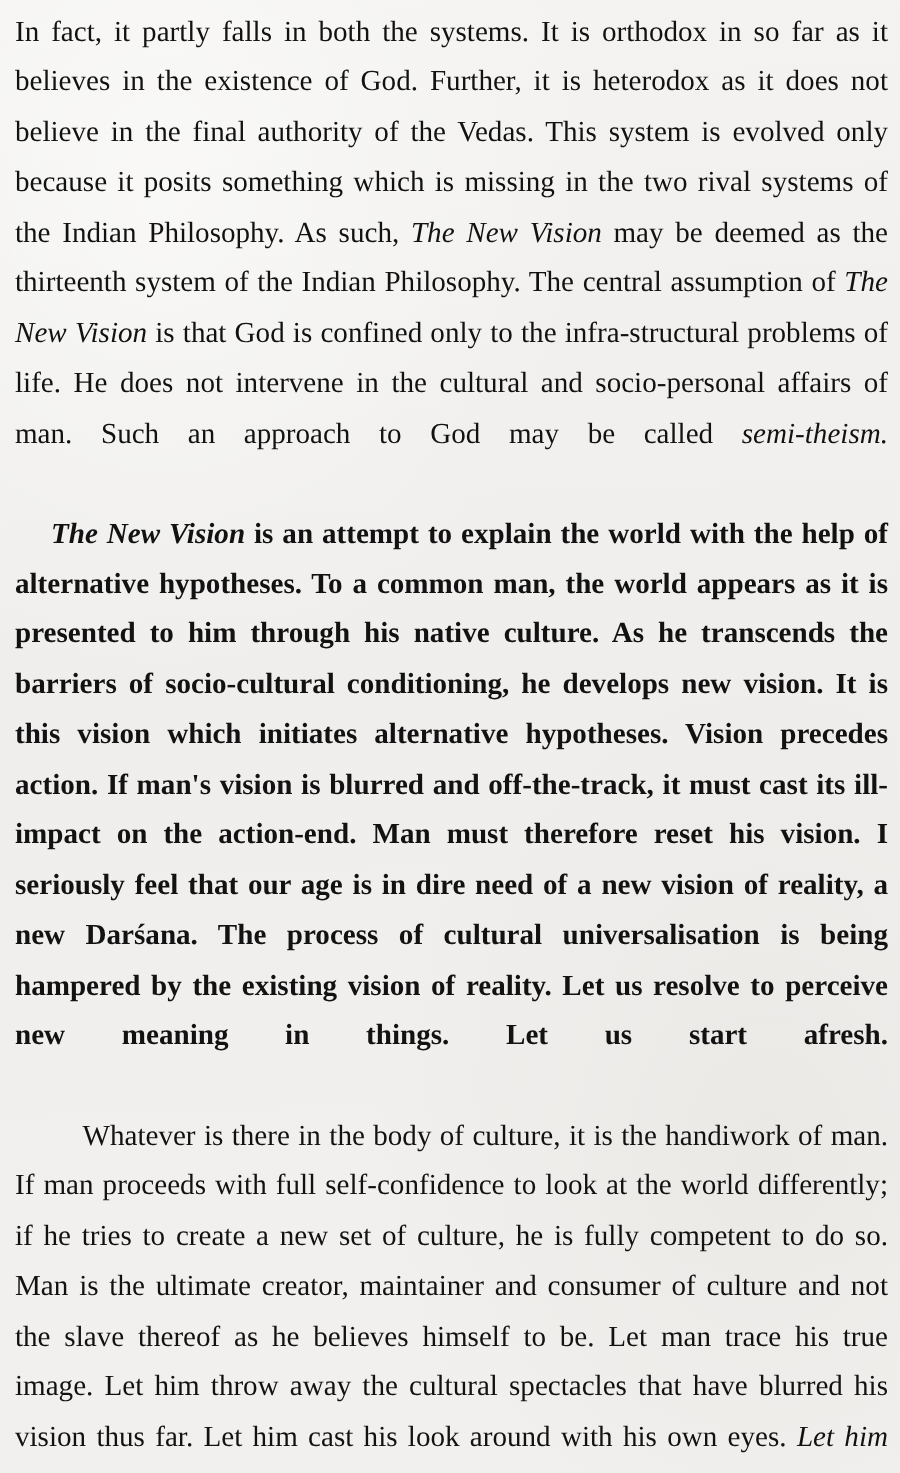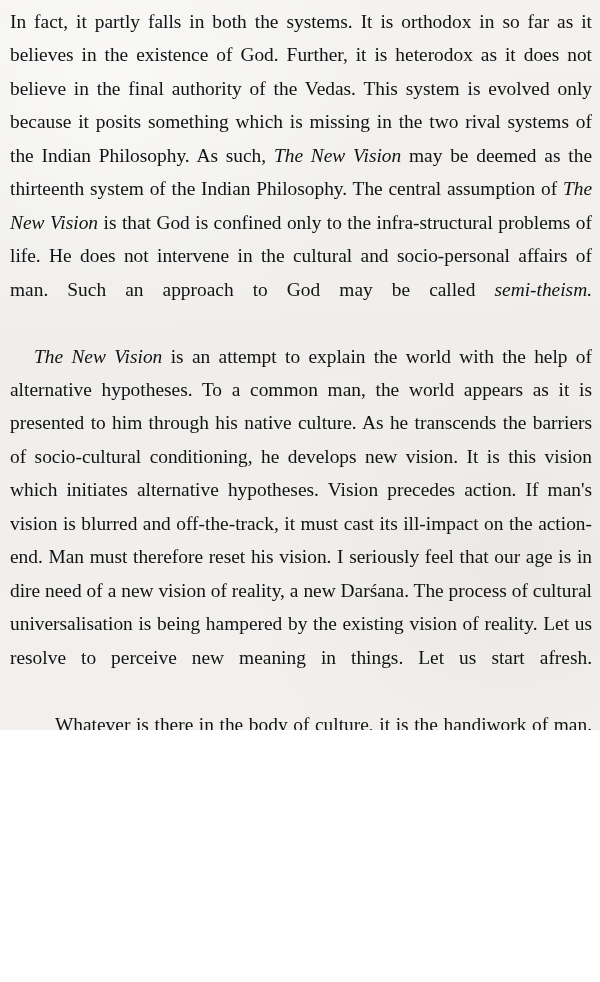--- a/index.html
+++ b/index.html
@@ -7,21 +7,21 @@
     margin: 0;
     padding: 0;
     background: #ffffff;
   }
   body {
     font-family: "Liberation Serif", "DejaVu Serif", serif;
   }
   .page {
     position: relative;
     width: 600px;
-    height: 730px;
+    height: 982px;
     background: #f1f0ee;
     overflow: hidden;
     box-sizing: border-box;
   }
   
   .page::before {
     content: "";
     position: absolute;
     inset: 0;
     pointer-events: none;
@@ -43,21 +43,21 @@
     text-justify: inter-word;
     -webkit-font-smoothing: none;
   }
   .para {
     margin: 0;
     text-align: justify;
     text-justify: inter-word;
     hyphens: manual;
   }
   .para.p-first   { text-indent: 0; }
-  .para.p-second  { text-indent: 24px; }
+  .para.p-second  { text-indent: 24px; font-weight: bold; }
   .para.p-third   { text-indent: 45px; }
   
   .para::after {
     content: "";
     display: inline-block;
     width: 100%;
   }
   i, .it {
     font-style: italic;
   }

